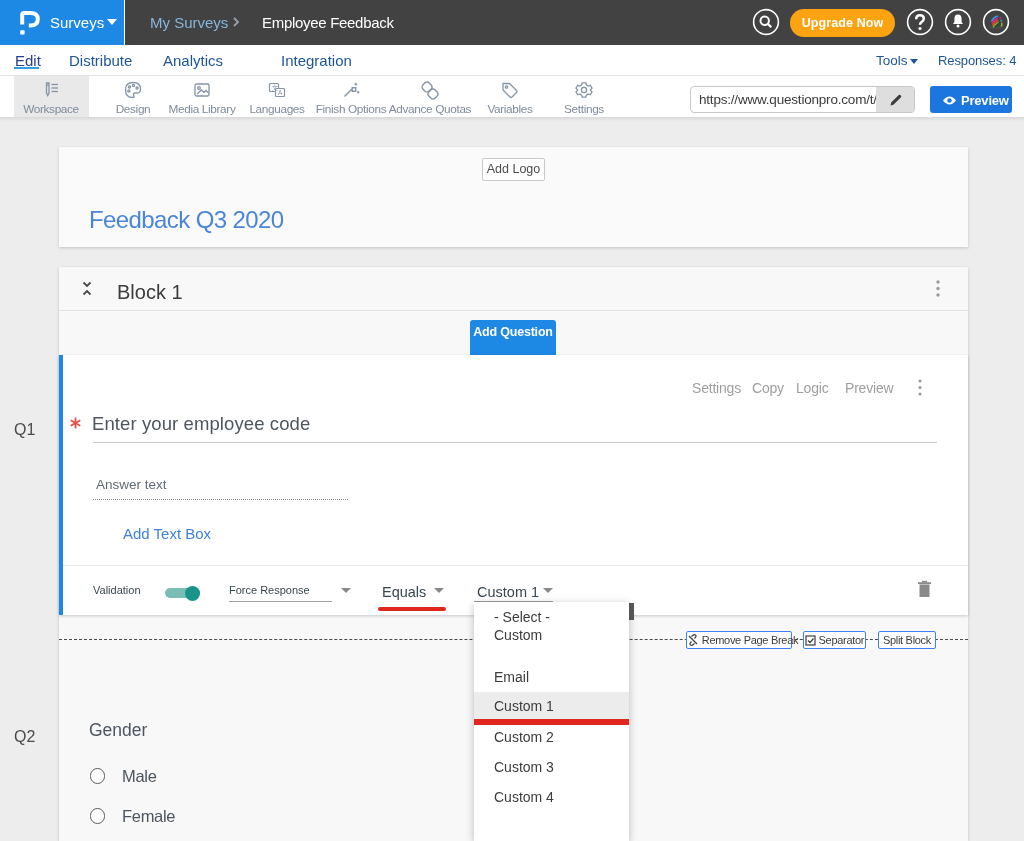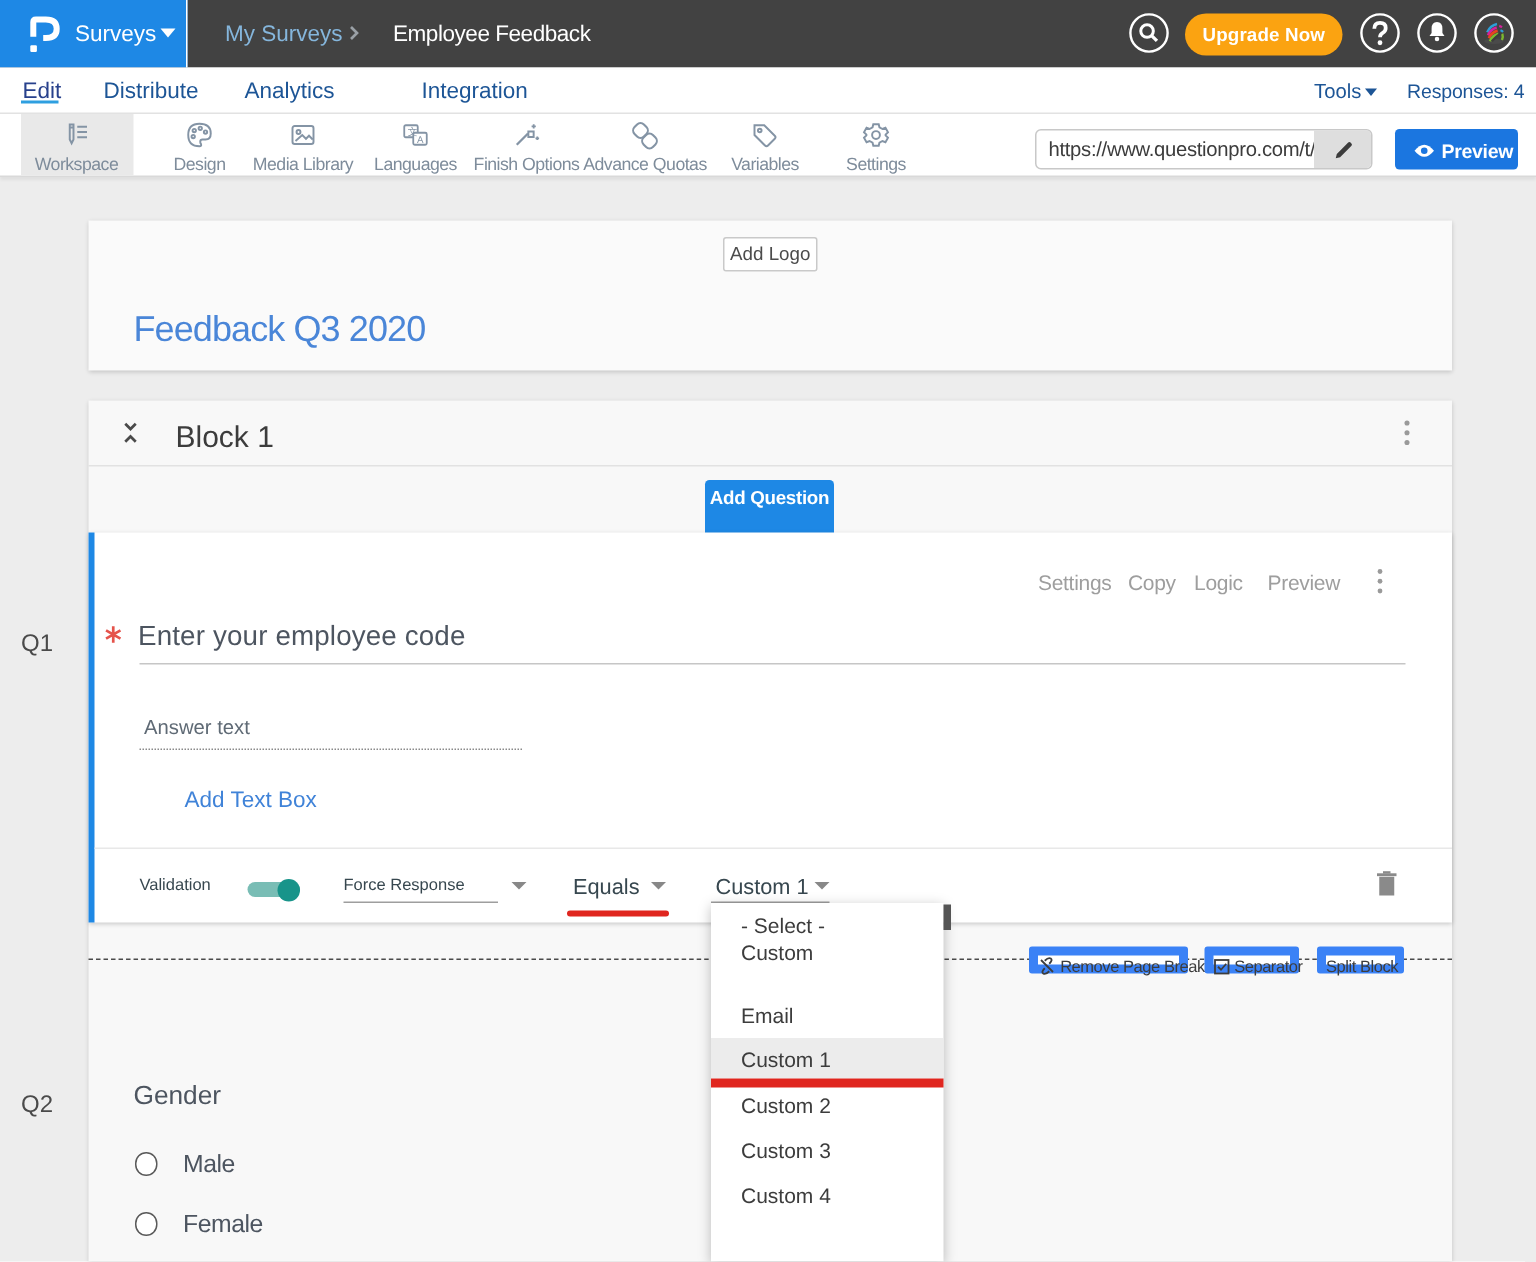--- a/index.html
+++ b/index.html
@@ -193,21 +193,21 @@
 <div class="abs" style="left:543px;top:588px;width:0;height:0;border-left:5px solid transparent;border-right:5px solid transparent;border-top:5.5px solid #888"></div>
 <div class="abs" style="left:474px;top:601px;width:79px;height:1px;background:#9e9e9e"></div>
 <svg class="abs" style="left:917px;top:580px" width="15" height="19" viewBox="0 0 15 19">
   <rect x="2.5" y="4.5" width="10" height="12.5" fill="#8a8a8a"></rect>
   <rect x="1" y="2.2" width="13" height="1.9" fill="#8a8a8a"></rect>
   <rect x="5" y="0.8" width="5" height="1.6" fill="#8a8a8a"></rect>
 </svg>
 
 <div class="abs" style="left:59px;top:639px;width:909px;height:0;border-top:1.5px dashed #4a4a4a"></div>
 <style>
-.chip { position:absolute; top:631px; height:18px; background:#fff; border:6px solid #3b82f6; border-radius:2px; font-size:11px; letter-spacing:-0.3px; color:#3c3c3c; line-height:16px; text-align:center; white-space:nowrap; }
+.chip { position:absolute; top:631px; height:18px; background:#fff; border:1px solid #3b82f6; border-radius:2px; font-size:11px; letter-spacing:-0.3px; color:#3c3c3c; line-height:16px; text-align:center; white-space:nowrap; }
 </style>
 <div class="chip" style="left:686px;width:106px;">
   <svg style="vertical-align:-2px" width="12" height="12" viewBox="0 0 12 12" fill="none" stroke="#3c3c3c" stroke-width="1.2">
         <path d="M4.5 7.5 Q2 10 3.5 11 Q5 12 7.5 9.5"></path>
         <path d="M7.5 4.5 Q10 2 8.5 1 Q7 0 4.5 2.5"></path>
         <line x1="2" y1="2" x2="10" y2="10"></line>
       </svg>
   Remove Page Break</div>
 <div class="chip" style="left:803px;width:63px;">
   <svg style="vertical-align:-2px" width="11" height="11" viewBox="0 0 11 11" fill="none" stroke="#3c3c3c" stroke-width="1.2">

